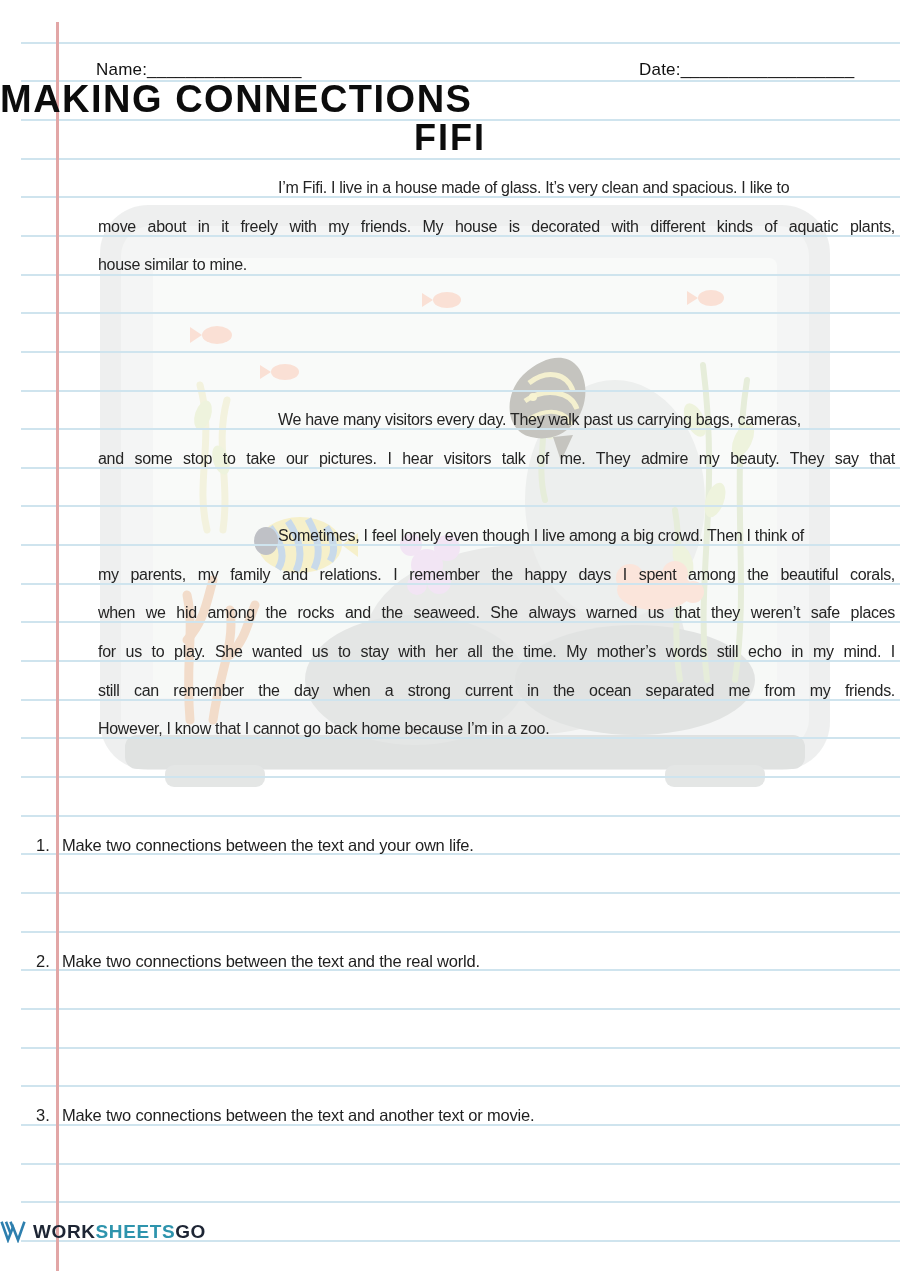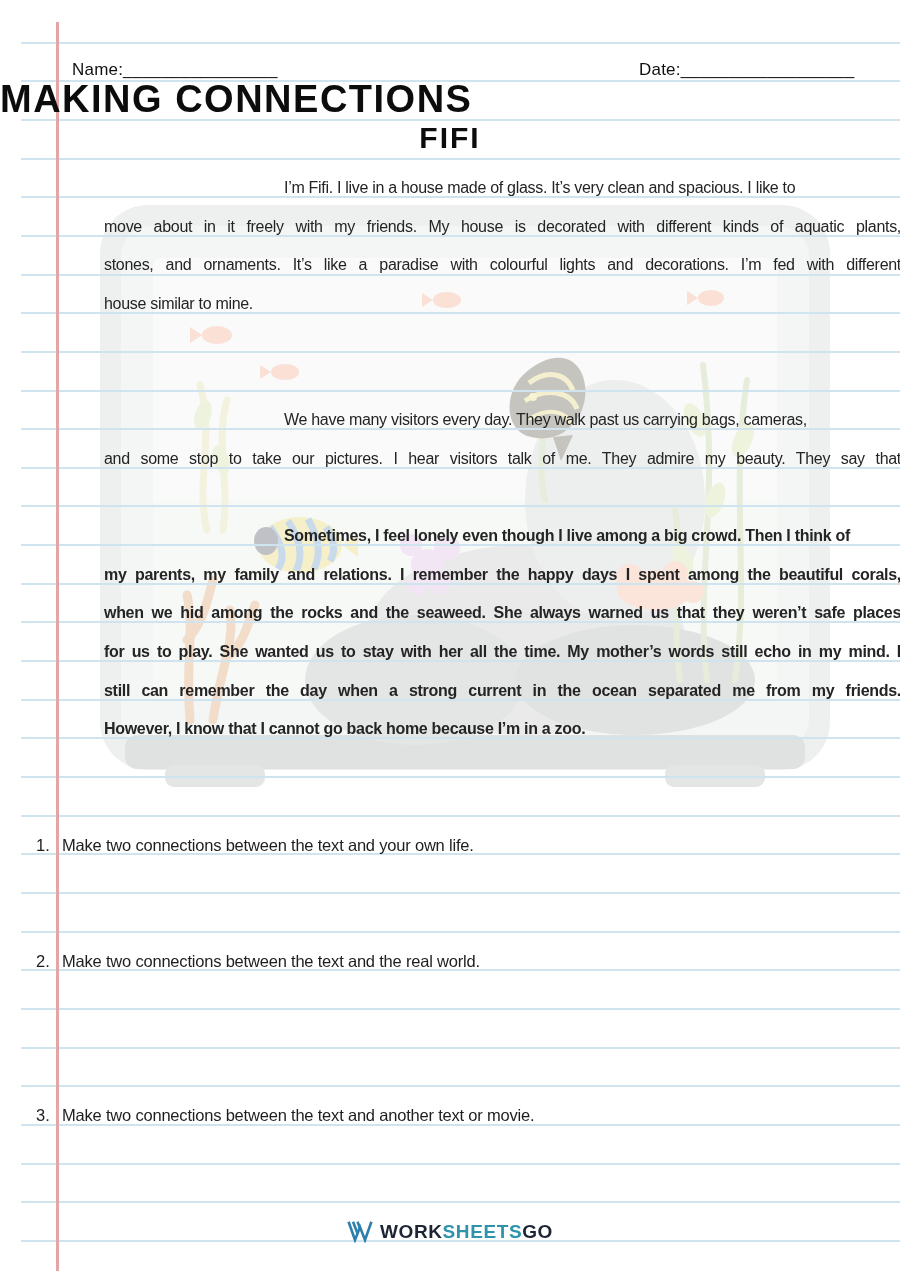--- a/index.html
+++ b/index.html
@@ -13,48 +13,48 @@
     background-image:repeating-linear-gradient(to bottom,
       transparent 0px, transparent 36.65px,
       #cfe4ee 36.65px, #cfe4ee 38.65px);
   }
   .margin-line {
     position:absolute; left:56px; top:22px; height:1249px; width:2.5px;
     background:#e2a6a6; z-index:2;
   }
   .watermark { position:absolute; left:95px; top:200px; width:740px; height:595px; opacity:0.30; z-index:0; }
   .idrow { position:absolute; top:60px; left:0; right:0; z-index:3; font-size:17px; line-height:20px; color:#111; }
-  .name-label { position:absolute; left:72px; letter-spacing:0.2px; }
+  .name-label { position:absolute; left:96px; letter-spacing:0.2px; }
   .date-label { position:absolute; left:600px; letter-spacing:0.2px;margin-left:39px; }
   .title {
     position:absolute; top:80px; left:0; right:0; z-index:3; text-align:left;
     font-size:38px; line-height:38px; font-weight:900; color:#0c0c0c; letter-spacing:1.5px;
   }
   .subtitle {
     position:absolute; top:123px; left:0; right:0; z-index:3; text-align:center;
-    font-size:30px; line-height:30px; font-weight:900; color:#0c0c0c; letter-spacing:2px;
-  }
-  .para { position:absolute; left:56px; width:797px; z-index:3;padding-left:48px; }
-  .p1 { top:169px; } .p2 { top:401px; } .p3 { top:517px;font-weight:bold; }
+    font-size:36px; line-height:30px; font-weight:900; color:#0c0c0c; letter-spacing:2px;
+  }
+  .para { position:absolute; left:50px; width:797px; z-index:3;padding-left:48px; }
+  .p1 { top:169px; } .p2 { top:401px; } .p3 { top:517px; }
   .row {
     height:38.65px; line-height:38.65px; font-size:16px; letter-spacing:-0.3px;
     text-align:justify; text-align-last:justify; color:#242424;
   }
   .row.first { padding-left:180px; white-space:nowrap; text-align:left; text-align-last:left; }
   .row.last  { text-align:right; text-align-last:left; }
   .question {
     position:absolute; left:36px; width:812px; z-index:3; display:flex;
     height:38.65px; line-height:38.65px; font-size:16.5px; color:#1e1e1e;
   }
   .q1 { top:826px; } .q2 { top:942px; } .q3 { top:1096px; }
   .q-num { width:26px; flex:0 0 26px; }
   .q-text { flex:1; letter-spacing:-0.2px; }
   .footer-logo {
     position:absolute; top:1218px; left:0; right:0; height:28px; z-index:3;
-    display:flex; justify-content:center; align-items:center; gap:7px;
+    display:flex; align-items:center; gap:7px;
   }
   .logo-text { font-size:19px; font-weight:bold; letter-spacing:0.6px; line-height:28px; }
   .logo-navy { color:#1d2534; } .logo-teal { color:#2e94ad; }
 </style>
 </head>
 <body>
 
 <div class="page">
 
   <svg class="watermark" viewBox="0 0 740 595" aria-hidden="true">
@@ -153,21 +153,20 @@
     <span class="name-label">Name:________________</span>
     <span class="date-label">Date:__________________</span>
   </div>
 
   <div class="title">MAKING CONNECTIONS</div>
   <div class="subtitle">FIFI</div>
 
   <div class="para p1">
     <div class="row first">I’m Fifi. I live in a house made of glass. It’s very clean and spacious. I like to</div>
     <div class="row">move about in it freely with my friends. My house is decorated with different kinds of aquatic plants,</div>
-    <div class="row">stones, and ornaments. It’s like a paradise with colourful lights and decorations. I’m fed with different</div>
     <div class="row last">house similar to mine.</div>
   </div>
 
   <div class="para p2">
     <div class="row first">We have many visitors every day. They walk past us carrying bags, cameras,</div>
     <div class="row">and some stop to take our pictures. I hear visitors talk of me. They admire my beauty. They say that</div>
   </div>
 
   <div class="para p3">
     <div class="row first">Sometimes, I feel lonely even though I live among a big crowd. Then I think of</div>

